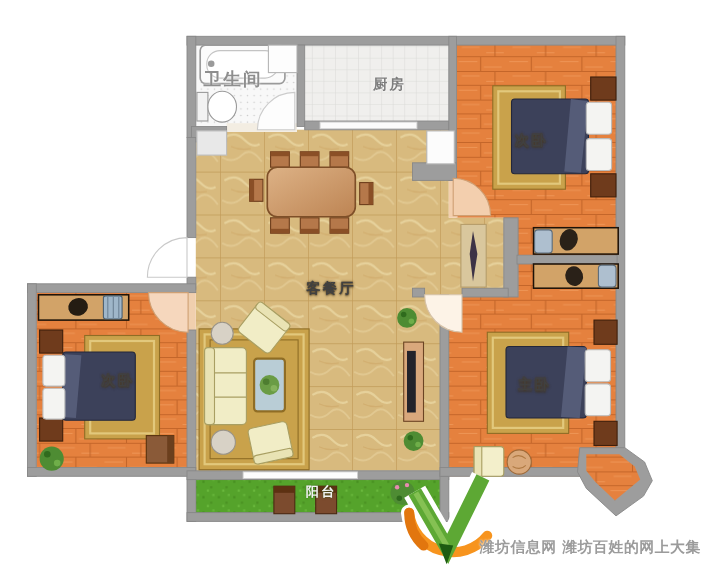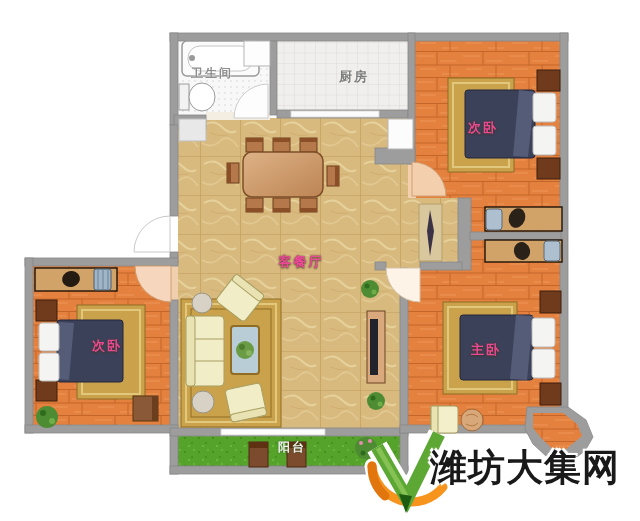--- a/index.html
+++ b/index.html
@@ -1,23 +1,23 @@
 <!DOCTYPE html>
 <html><head>
 <meta charset="utf-8">
 <style>
   html,body{margin:0;padding:0;background:#fff;}
   .stage{position:relative;width:640px;height:521px;background:#fff;overflow:hidden;
          font-family:"DejaVu Sans","Liberation Sans",sans-serif;}
   .stage svg{position:absolute;left:0;top:0;}
   .lbl{position:absolute;transform:translate(-50%,-50%);font-weight:bold;
        letter-spacing:2px;white-space:nowrap;font-size:13px;}
-  .lbl-light{color:#ec4899;text-shadow:0 0 2px rgba(80,60,30,.9),0 1px 2px rgba(60,50,30,.7);}
+  .lbl-light{color:#404040;text-shadow:0 0 2px rgba(80,60,30,.9),0 1px 2px rgba(60,50,30,.7);}
   .lbl-dark{color:#7d7d7d;text-shadow:0 0 2px #ffffff;}
-  .lbl-bath{color:#8e8e8e;font-size:12px;text-shadow:0 0 2px #ffffff;}
+  .lbl-bath{color:#8e8e8e;font-size:16px;text-shadow:0 0 2px #ffffff;}
   .lbl-balcony{color:#f2f2f2;font-size:12px;text-shadow:0 0 2px rgba(40,90,20,.9);}
   .logo-title{position:absolute;left:430px;top:443px;font-size:37px;font-weight:800;
       color:#191919;letter-spacing:1px;
       text-shadow:-2px -2px 0 #fff,2px -2px 0 #fff,-2px 2px 0 #fff,2px 2px 0 #fff,0 0 4px #fff;}
   .logo-tagline{position:absolute;left:436px;top:489px;font-size:13.5px;font-weight:600;
       color:#9b9b9b;letter-spacing:0.5px;text-shadow:0 0 2px #fff;}
 </style>
 </head>
 <body>
 
@@ -252,15 +252,15 @@
 </svg>
 
 <div class="lbl lbl-bath" style="left:212px;top:73px;">卫生间</div>
 <div class="lbl lbl-dark" style="left:344px;top:77px;margin-left:10px;">厨房</div>
 <div class="lbl lbl-light" style="left:483px;top:128px;">次卧</div>
 <div class="lbl lbl-light" style="left:301px;top:262px;">客餐厅</div>
 <div class="lbl lbl-light" style="left:107px;top:346px;">次卧</div>
 <div class="lbl lbl-light" style="left:486px;top:350px;">主卧</div>
 <div class="lbl lbl-balcony" style="left:281px;top:447px;padding-left:22px;">阳台</div>
 
-<div class="logo-title">潍坊大集网</div>
+<div class="logo-tagline">潍坊信息网 潍坊百姓的网上大集</div>
 
 </div>
 
 </body></html>

